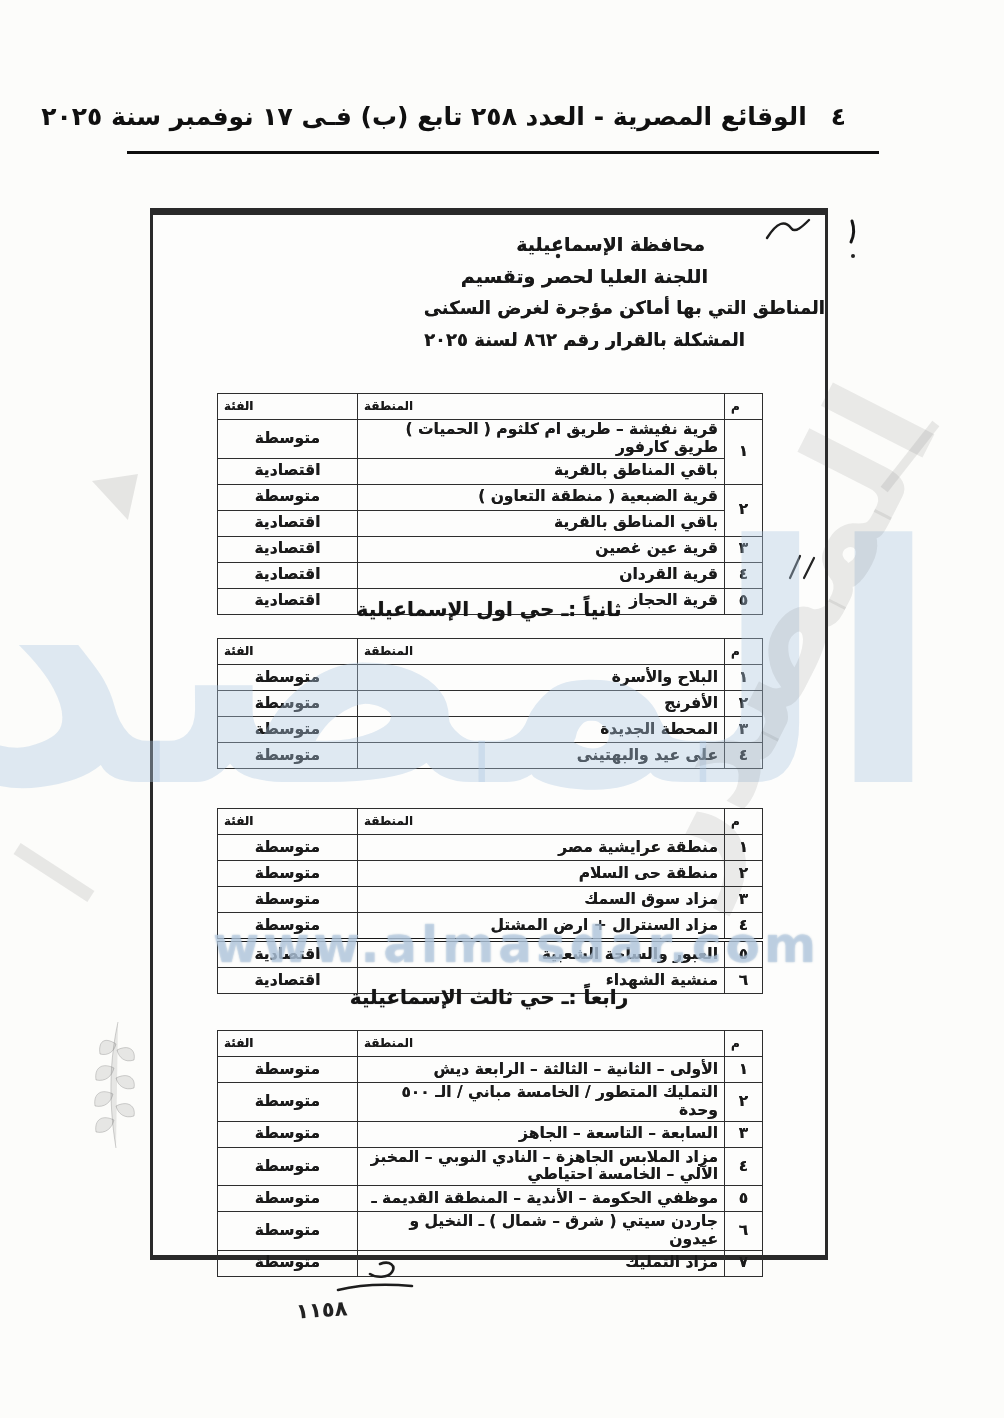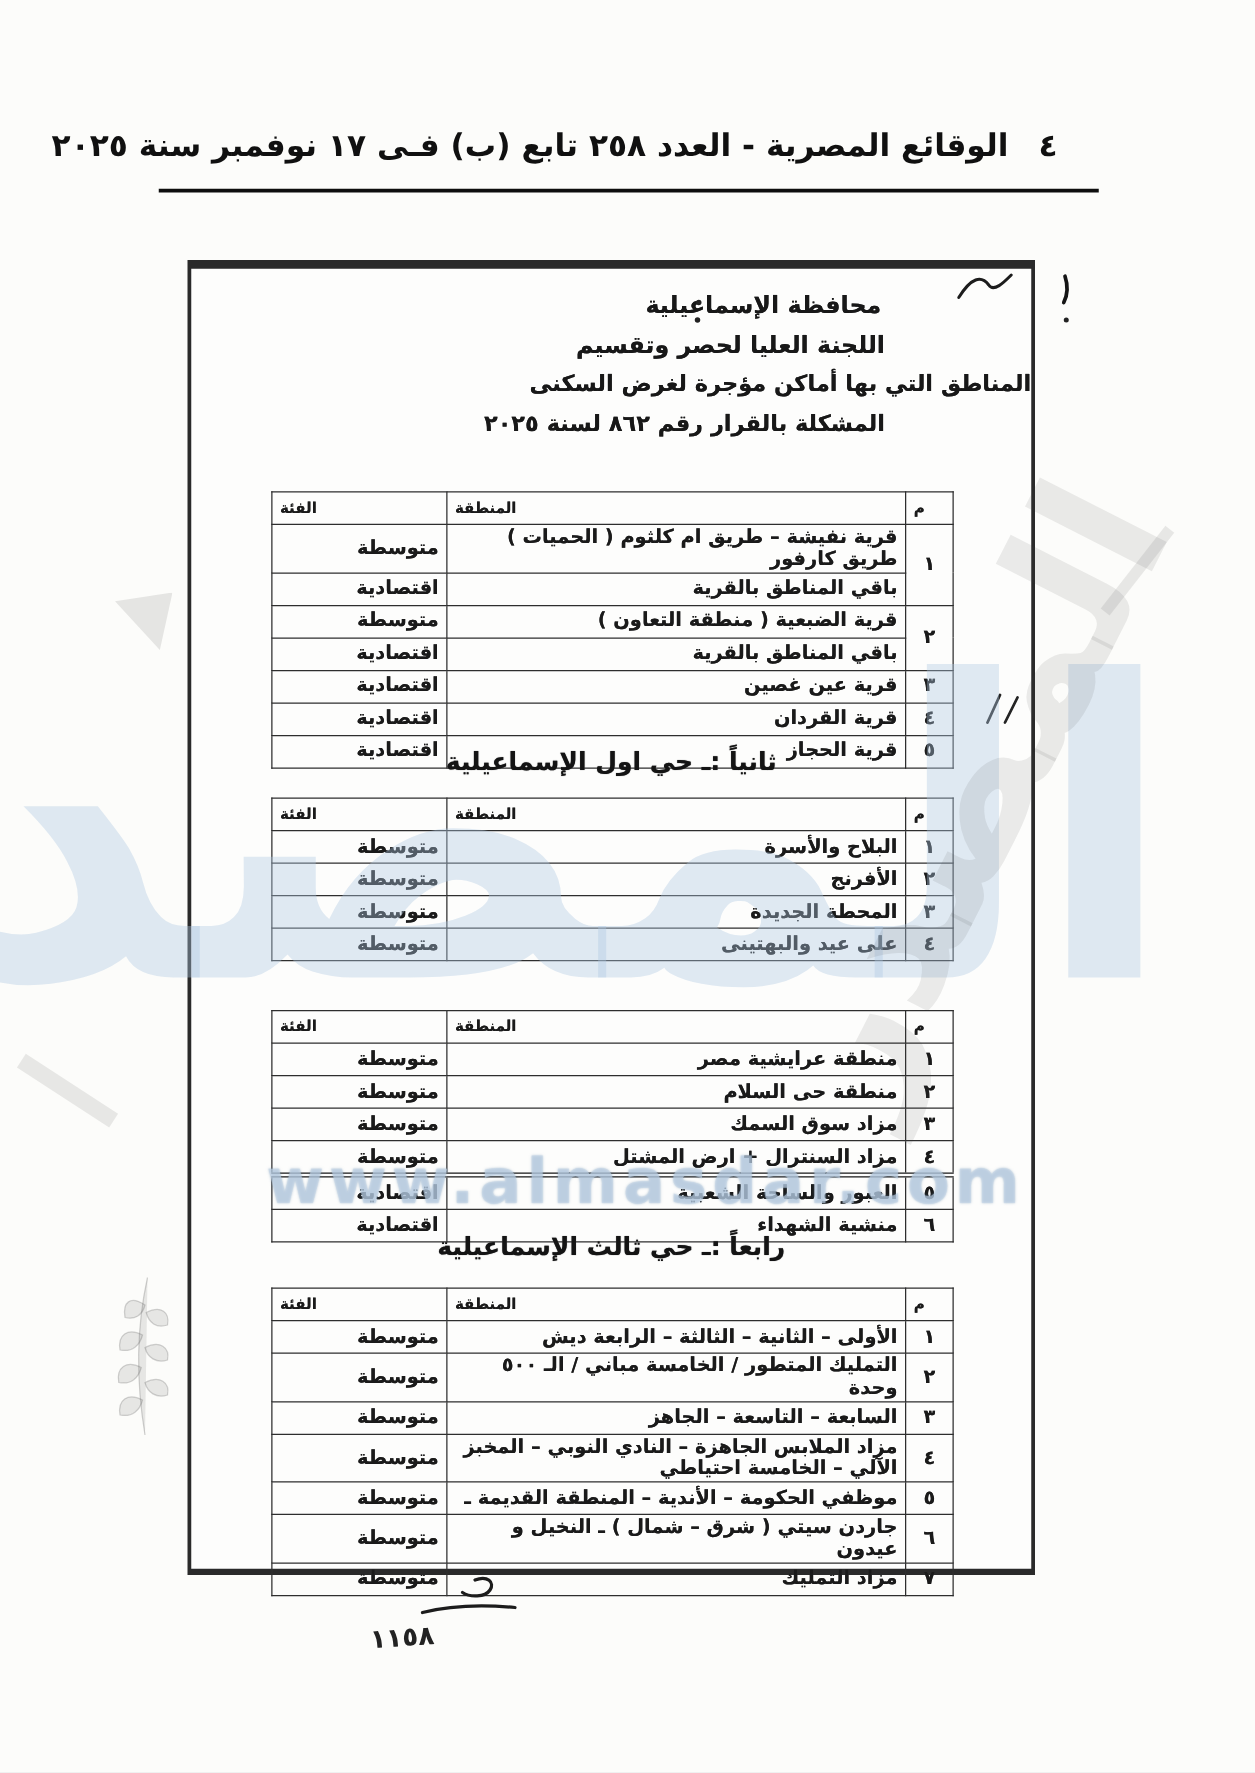--- a/index.html
+++ b/index.html
@@ -20,21 +20,21 @@
     position:absolute;top:208px;left:150px;width:678px;height:1052px;
     box-sizing:border-box;border:3px solid #2a2a2a;border-top-width:7px;border-bottom-width:5px;
     z-index:2;background:rgba(255,255,255,0.35);
   }
   .org-block{position:absolute;top:13px;right:0;width:100%;font-weight:bold;color:#181818;}
   .org-line{line-height:32px;font-size:18px;white-space:nowrap;
     letter-spacing:0;text-shadow:0 0 .5px #333;}
   .org-line.l1{padding-right:120px;font-size:19px;}
   .org-line.l2{padding-right:117px;font-size:19px;}
   .org-line.l3{}
-  .org-line.l4{padding-right:117px;}
+  .org-line.l4{padding-right:80px;}
   .sec-title{
     position:absolute;width:100%;text-align:center;font-size:20px;font-weight:bold;
     color:#141414;text-shadow:0 0 .7px #444;white-space:nowrap;
   }
   .sec-title.t1{top:137px;transform:translateX(35px);} 
   .sec-title.t2{top:382px;}
   .sec-title.t3{top:557px;}
   .sec-title.t4{top:770px;}
   
   table.areas{
@@ -48,21 +48,21 @@
   table.areas col.c-num{width:38px;}
   table.areas col.c-area{width:367px;}
   table.areas col.c-cat{width:140px;}
   table.areas th,table.areas td{
     border:1.6px solid #2e2e2e;font-size:15.5px;font-weight:bold;color:#1a1a1a;
     height:23px;padding:1px 6px;line-height:1.15;text-shadow:0 0 .4px #444;
   }
   table.areas th{text-align:left;font-size:12px;}
   td.cell-num{text-align:center;font-size:15px;}
   td.cell-area{text-align:right;}
-  td.cell-cat{}
+  td.cell-cat{text-align:center;}
   tr.thick-top td{border-top:4px double #181818;}
   
   .ink{position:absolute;z-index:4;}
   .signature{position:absolute;left:296px;top:1258px;width:120px;z-index:4;text-align:right;}
   .hand-number{
     font-size:21px;font-weight:bold;color:#222;letter-spacing:3px;
     transform:rotate(-4deg);margin:-6px 14px 0 0;direction:rtl;text-align:left;
   }
   
   .watermark{position:absolute;inset:0;z-index:6;pointer-events:none;}

